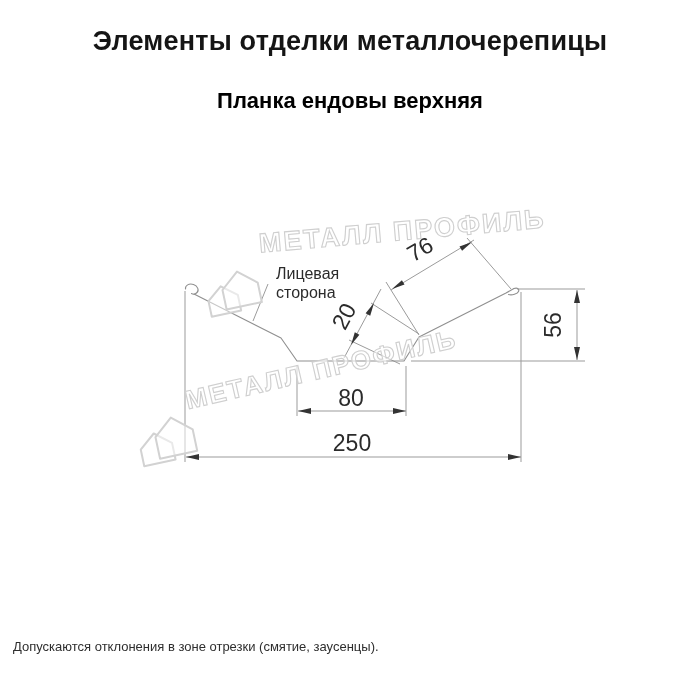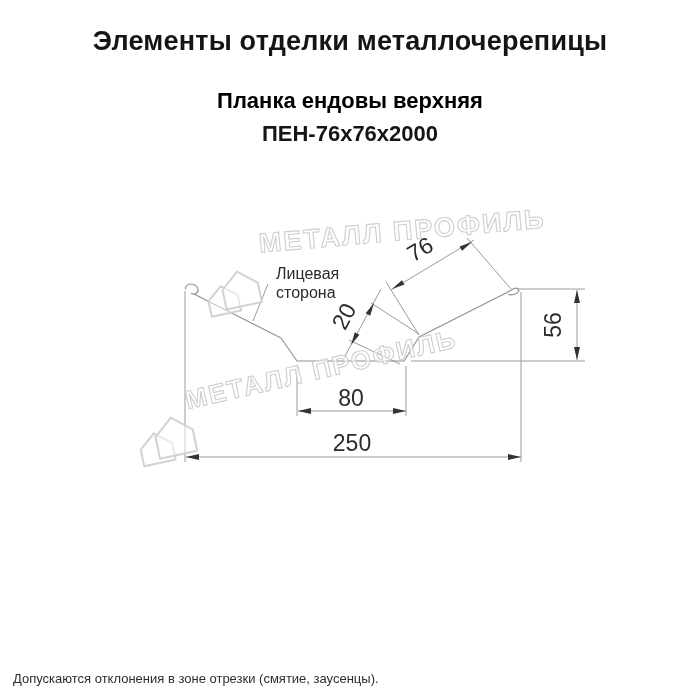--- a/index.html
+++ b/index.html
@@ -6,38 +6,37 @@
   #page{position:relative;width:700px;height:700px;background:#ffffff;overflow:hidden;
         font-family:"Liberation Sans", sans-serif;}
   .title{position:absolute;left:0;top:26px;width:700px;text-align:center;
          font-size:27px;font-weight:bold;color:#151515;letter-spacing:0.2px;}
   .subtitle1{position:absolute;left:0;top:88px;width:700px;text-align:center;
          font-size:22px;font-weight:bold;color:#000000;}
   .subtitle2{position:absolute;left:0;top:121px;width:700px;text-align:center;
          font-size:22px;font-weight:bold;color:#151515;}
   #drawing{position:absolute;left:0;top:0;}
   .footer1{position:absolute;left:13px;top:653px;font-size:13px;color:#2e2e2e;}
-  .footer2{position:absolute;left:13px;top:671px;font-size:13px;color:#2e2e2e;}
+  .footer2{position:absolute;left:13px;top:639px;font-size:13px;color:#2e2e2e;}
   .thin{stroke:#9b9b9b;stroke-width:1;fill:none;}
   .profile{stroke:#8f8f8f;stroke-width:1.1;fill:none;stroke-linejoin:round;stroke-linecap:round;}
   .arrow{fill:#333333;stroke:none;}
   .dimtext{font-family:"Liberation Sans", sans-serif;font-size:23px;fill:#2b2b2b;}
   .facetext{font-family:"Liberation Sans", sans-serif;font-size:16px;fill:#2b2b2b;}
   .wm-text{font-family:"Liberation Sans", sans-serif;font-weight:bold;
            stroke:#cfcfcf;stroke-width:1.1;fill:rgba(255,255,255,0.6);letter-spacing:2px;}
   .wm-shape{stroke:#d2d2d2;stroke-width:2;fill:rgba(255,255,255,0.5);stroke-linejoin:round;}
 </style>
 </head>
 <body>
 
 <div id="page">
 
   <div class="title">Элементы отделки металлочерепицы</div>
   <div class="subtitle1">Планка ендовы верхняя</div>
-  <div class="subtitle2">ПЕН-76х76х2000</div>
 
   <svg id="drawing" width="700" height="700" viewBox="0 0 700 700" xmlns="http://www.w3.org/2000/svg">
 
     <g>
 
       <line class="thin" x1="185" y1="291" x2="185" y2="462"></line>
       <line class="thin" x1="521" y1="292" x2="521" y2="462"></line>
       <line class="thin" x1="186" y1="457" x2="521" y2="457"></line>
 
       <line class="thin" x1="297" y1="365" x2="297" y2="416"></line>

